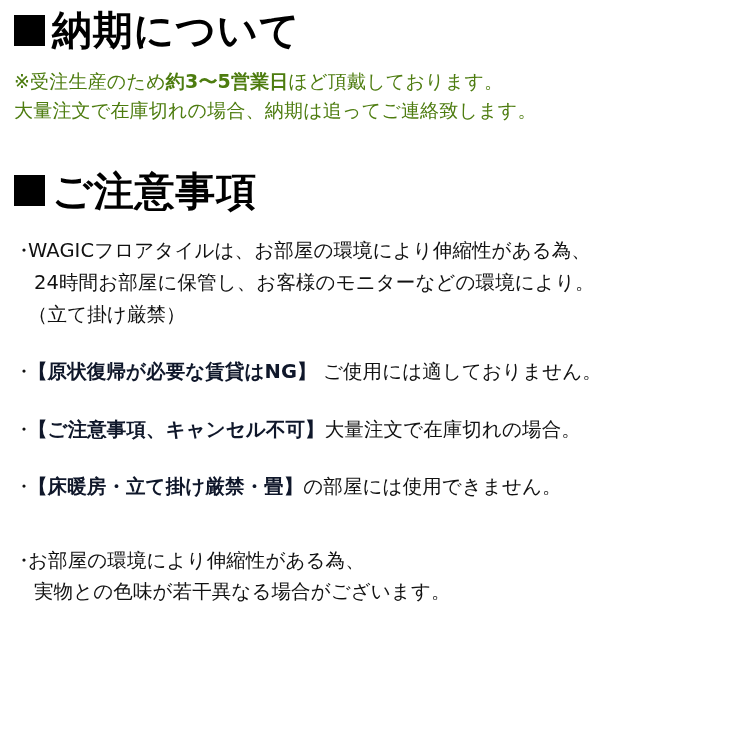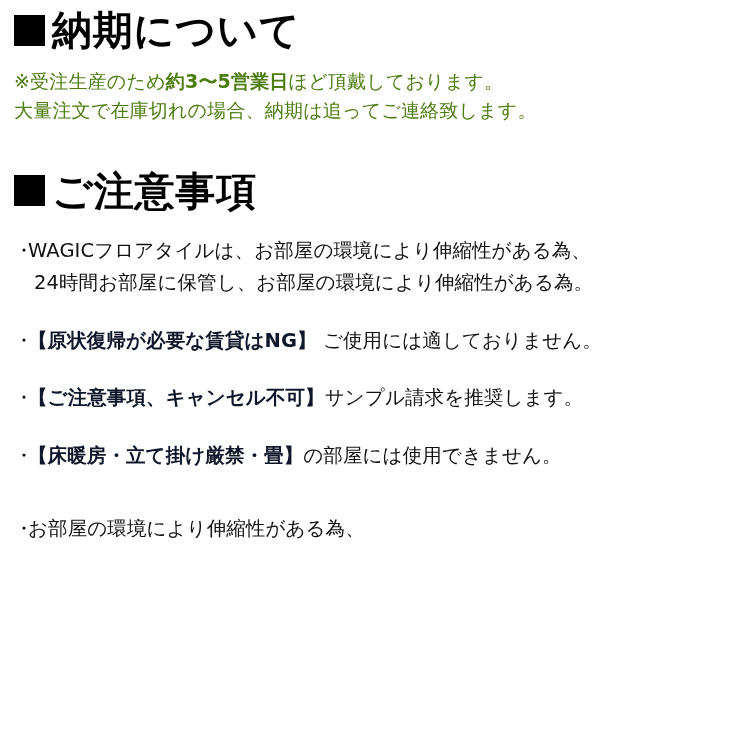--- a/index.html
+++ b/index.html
@@ -120,46 +120,48 @@
     <span class="sq"></span>
     <span class="heading-text">ご注意事項</span>
   </div>
 
   <ul class="notes">
 
     <li class="note">
       <span class="dot">・</span>
       <span class="note-body">
         <span class="note-line">WAGICフロアタイルは、お部屋の環境により伸縮性がある為、</span>
-        <span class="note-line indent2">24時間お部屋に保管し、お部屋の環境により伸縮性がある為。</span>
+        <span class="note-line indent2">24時間お部屋に保管し、お客様のモニターなどの環境により。</span>
+        <span class="note-line">（立て掛け厳禁）</span>
       </span>
     </li>
 
     <li class="note gap-big">
       <span class="dot">・</span>
       <span class="note-body">
         <span class="note-line"><span class="red-strong">【原状復帰が必要な賃貸はNG】</span><span> ご使用には適しておりません。</span></span>
       </span>
     </li>
 
     <li class="note gap-big">
       <span class="dot">・</span>
       <span class="note-body">
-        <span class="note-line"><span class="red-strong">【ご注意事項、キャンセル不可】</span><span>サンプル請求を推奨します。</span></span>
+        <span class="note-line"><span class="red-strong">【ご注意事項、キャンセル不可】</span><span>大量注文で在庫切れの場合。</span></span>
       </span>
     </li>
 
     <li class="note gap-big">
       <span class="dot">・</span>
       <span class="note-body">
         <span class="note-line"><span class="red-strong">【床暖房・立て掛け厳禁・畳】</span><span>の部屋には使用できません。</span></span>
       </span>
     </li>
 
     <li class="note" style="margin-top:42px;">
       <span class="dot">・</span>
       <span class="note-body">
         <span class="note-line">お部屋の環境により伸縮性がある為、</span>
+        <span class="note-line indent2">実物との色味が若干異なる場合がございます。</span>
       </span>
     </li>
 
   </ul>
 </div>
 
 </body></html>

